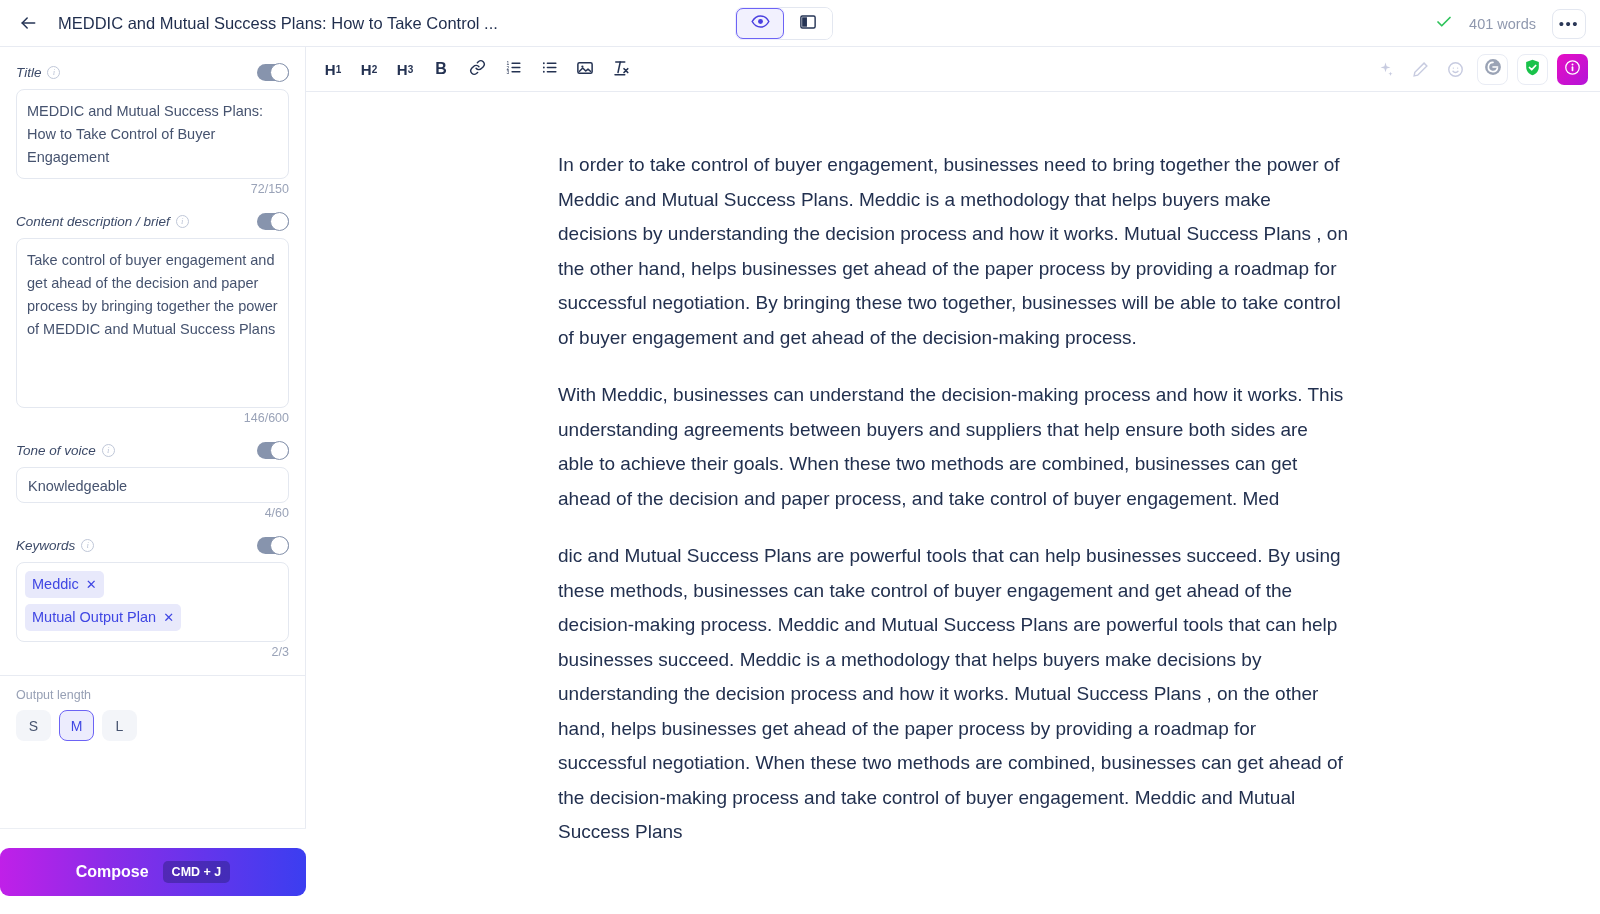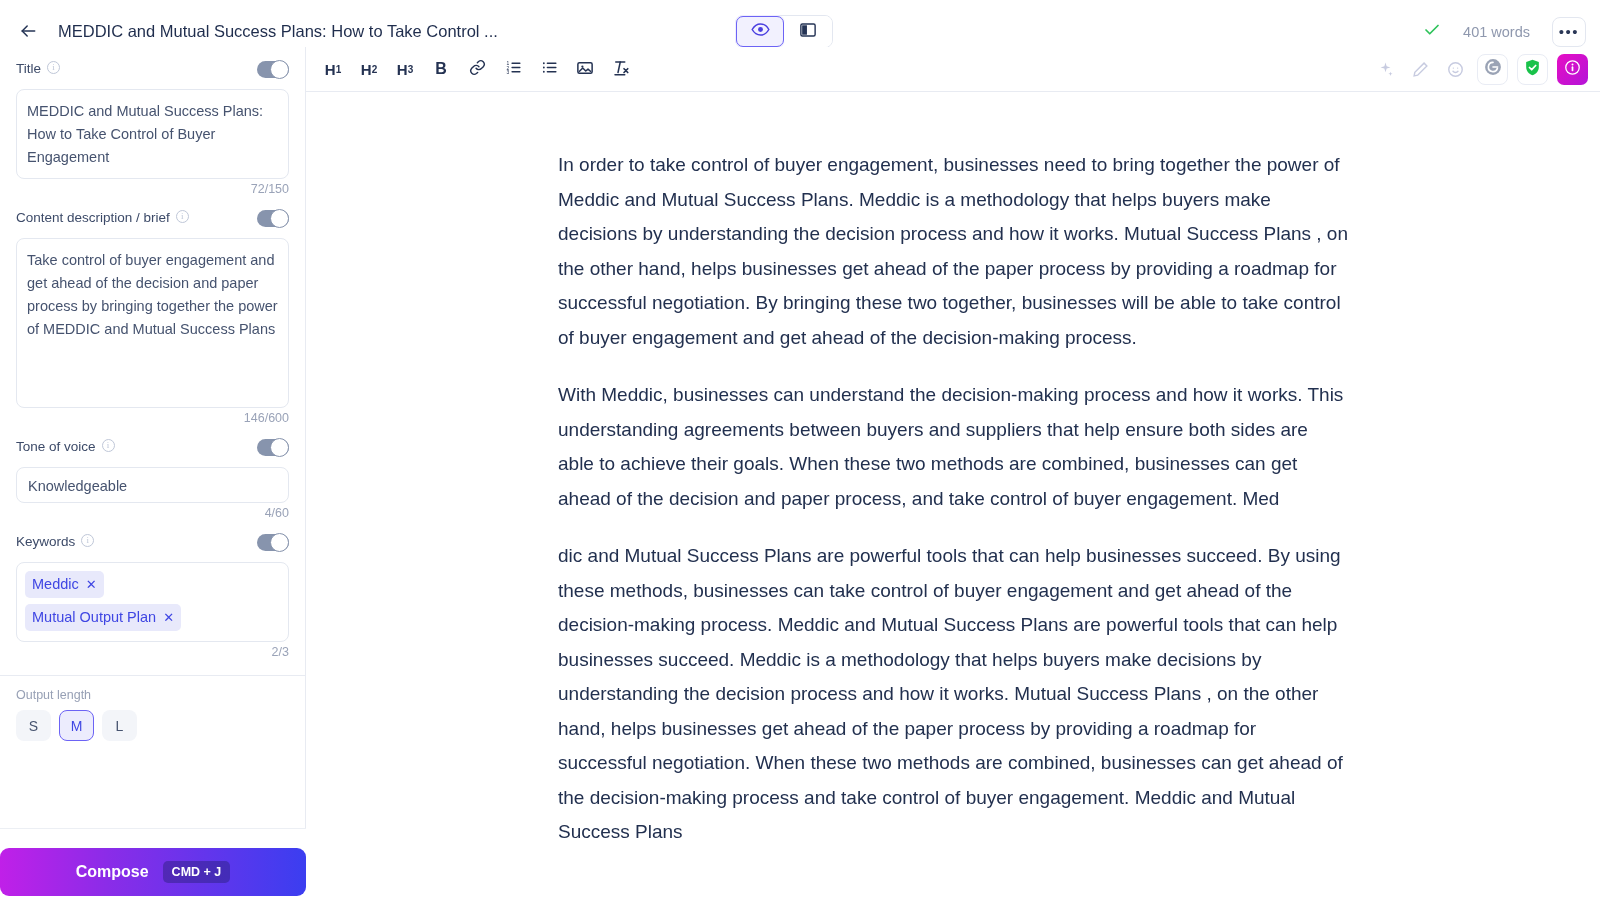--- a/index.html
+++ b/index.html
@@ -6,21 +6,21 @@
   html, body {
     width: 1600px; height: 914px;
     font-family: "Liberation Sans", sans-serif;
     background: #ffffff;
     overflow: hidden;
     color: #1f2d4d;
   }
 
   
   .topbar {
-    position: absolute; top: 8px; left: 0; width: 1600px; height: 47px;
+    position: absolute; top: 0; left: 0; width: 1600px; height: 47px;
     background: #ffffff;
     border-bottom: 1px solid #e8ebf2;
     display: flex; align-items: center;
   }
   .back-btn {
     width: 40px; height: 40px; margin-left: 8px;
     display: flex; align-items: center; justify-content: center;
     border-radius: 8px; cursor: pointer;
   }
   .back-btn svg { display:block; }
@@ -40,40 +40,40 @@
     display: flex; align-items: center; justify-content: center;
     cursor: pointer; background: #fff; border-radius: 7px;
   }
   .vt-btn.active {
     background: #f2f1fe;
     border: 1.5px solid #6c63f5;
     box-shadow: 0 0 0 1px #efeefd;
   }
   .topbar-right {
     position: absolute; right: 14px; top: 0; height: 47px;
-    display: flex; align-items: center; gap: 22px;
+    display: flex; align-items: center; gap: 16px;
   }
   .check-ico { color: #2ec35a; font-size: 19px; line-height: 1; }
   .wordcount { font-size: 14.5px; color: #8f98ae; }
   .more-btn {
     width: 34px; height: 30px; border: 1px solid #e3e7f0; border-radius: 8px;
     display: flex; align-items: center; justify-content: center;
     letter-spacing: 1.5px; color: #2b3857; font-size: 15px; cursor: pointer;
     background: #fff;
   }
 
   
   .sidebar {
     position: absolute; top: 47px; left: 0; width: 306px; height: 867px;
     border-right: 1px solid #e8ebf2; background: #fff;
   }
   .sb-scroll { position: absolute; top:0; left:0; right:0; bottom: 86px; overflow: hidden; }
   .field { padding: 0 16px; margin-top: 14px; }
   .field-head {
-    display: flex; height: 22px; margin-bottom: 6px;
+    display: flex; align-items: center; height: 22px; margin-bottom: 6px; font-style: italic;
   }
   .field-label { font-size: 13.5px; color: #3c4a68; font-weight: 400; }
   .info-ico {
     width: 13px; height: 13px; border-radius: 50%;
     border: 1px solid #bfc7d8; color: #bfc7d8;
     font-size: 9px; line-height: 11px; text-align: center;
     margin-left: 6px; font-family: "Liberation Serif", serif; cursor: pointer;
   }
   .toggle {
     margin-left: auto; width: 32px; height: 17px; border-radius: 9px;

